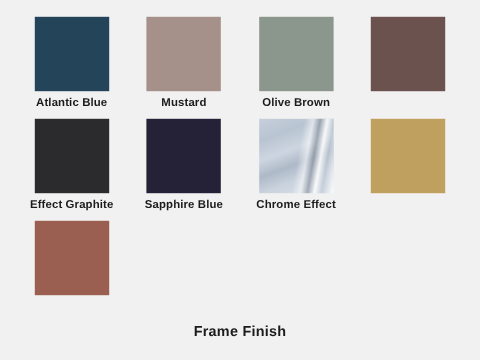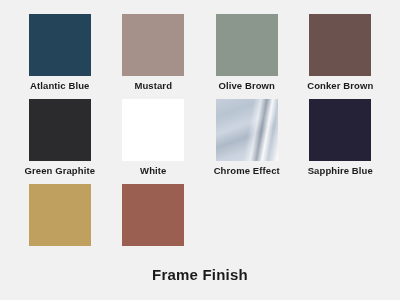--- a/index.html
+++ b/index.html
@@ -79,21 +79,21 @@
         #c9d2dd 74%,
         #dfe5ec 100%);
   }
 
   .board-caption {
     position: absolute;
     left: 0;
     right: 0;
     bottom: 17px;
     text-align: center;
-    font-size: 15px;
+    font-size: 12px;
     font-weight: bold;
     color: #1b1b1b;
     letter-spacing: 0.2px;
   }
 </style>
 </head>
 <body>
 
 <div id="swatch-board">
 
@@ -105,37 +105,32 @@
       <div class="swatch-cell">
         <div class="swatch-chip" style="background: rgb(165, 145, 138);"></div>
         <div class="swatch-label">Mustard</div>
       </div>
       <div class="swatch-cell">
         <div class="swatch-chip" style="background: rgb(139, 150, 141);"></div>
         <div class="swatch-label">Olive Brown</div>
       </div>
       <div class="swatch-cell">
         <div class="swatch-chip" style="background: rgb(108, 82, 78);"></div>
-        <div class="swatch-label">Conker Brown</div>
       </div>
       <div class="swatch-cell">
         <div class="swatch-chip" style="background: rgb(43, 43, 45);"></div>
-        <div class="swatch-label">Green Graphite</div>
+        <div class="swatch-label">Effect Graphite</div>
       </div>
       <div class="swatch-cell">
-        <div class="swatch-chip" style="background: rgb(255, 255, 255);"></div>
-        <div class="swatch-label">White</div>
+        <div class="swatch-chip" style="background: rgb(37, 33, 54);"></div>
+        <div class="swatch-label">Sapphire Blue</div>
       </div>
       <div class="swatch-cell">
         <div class="swatch-chip chrome"></div>
         <div class="swatch-label">Chrome Effect</div>
-      </div>
-      <div class="swatch-cell">
-        <div class="swatch-chip" style="background: rgb(37, 33, 54);"></div>
-        <div class="swatch-label">Sapphire Blue</div>
       </div>
       <div class="swatch-cell">
         <div class="swatch-chip" style="background: rgb(192, 160, 94);"></div>
       </div>
       <div class="swatch-cell">
         <div class="swatch-chip" style="background: rgb(155, 95, 81);"></div>
       </div>
     </div>
 
   <div class="board-caption">Frame Finish</div>

